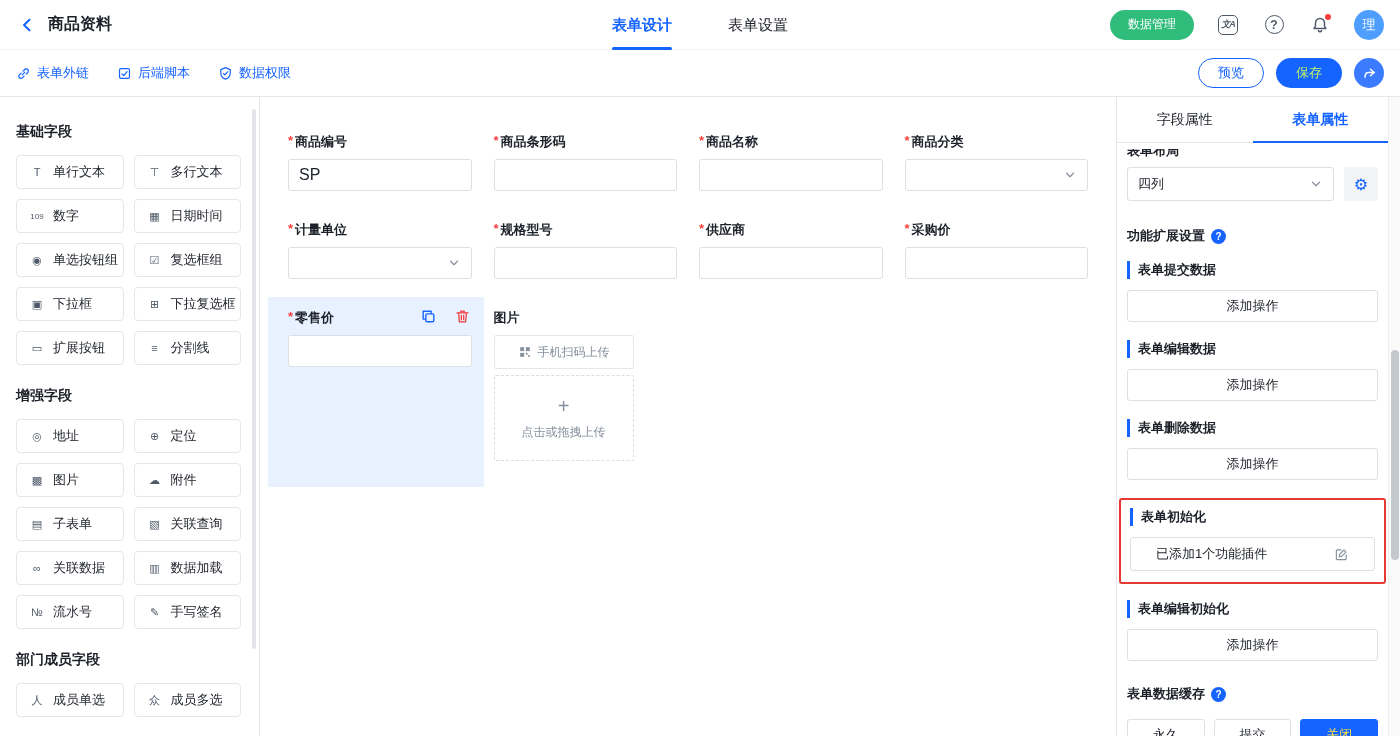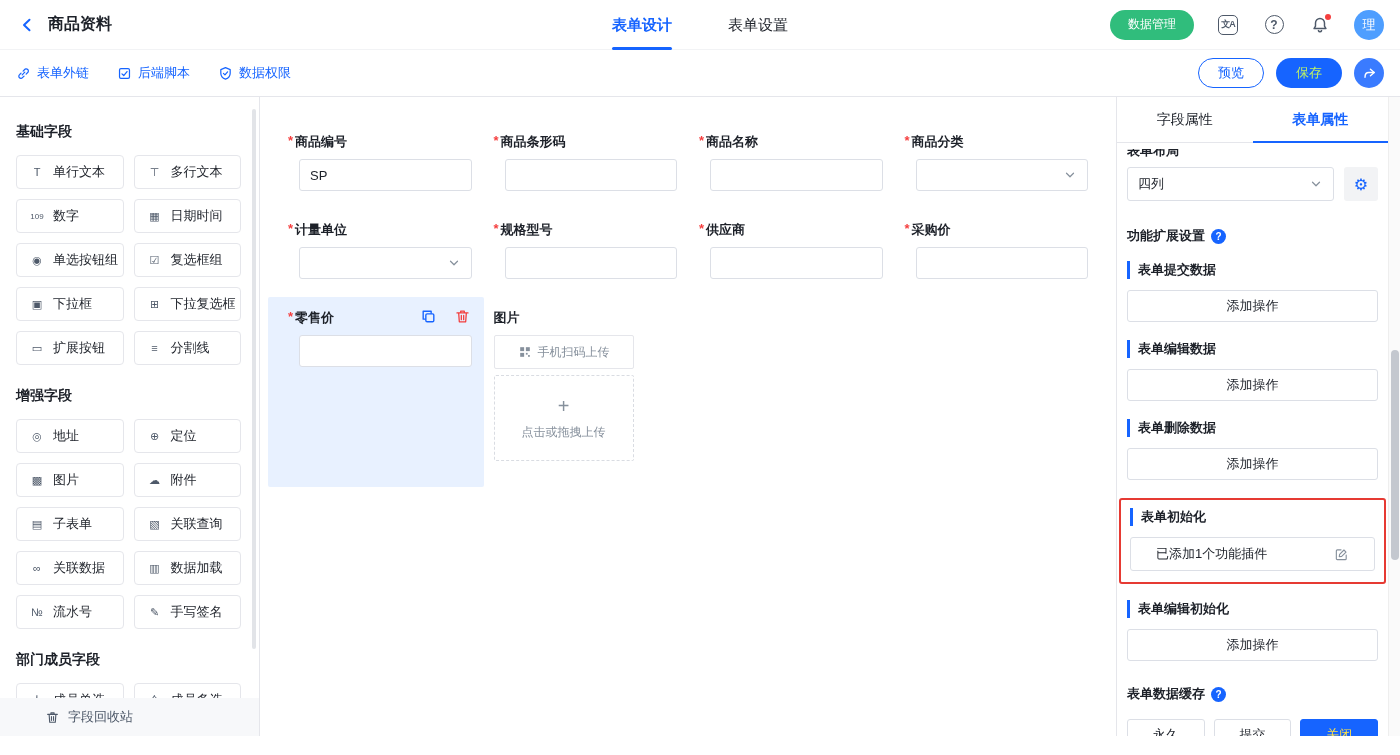--- a/index.html
+++ b/index.html
@@ -19,21 +19,21 @@
   .topbar-tabs { position:absolute; left:50%; top:0; transform:translateX(-50%); height:50px;
                  display:flex; gap:56px; align-items:stretch; }
   .top-tab { display:flex; align-items:center; font-size:15px; position:relative; cursor:pointer; }
   .top-tab.active { color:#1664ff; font-weight:600; }
   .top-tab.active::after { content:""; position:absolute; left:0; right:0; bottom:0; height:3px; background:#1664ff; border-radius:2px; }
   .topbar-right { margin-left:auto; display:flex; align-items:center; gap:22px; }
   .green-pill { height:30px; padding:0 18px; border:none; border-radius:15px; background:#30bd7c; color:#fff;
                 font-size:12px; cursor:pointer; font-family:inherit; }
   .hicon { width:24px; height:24px; display:flex; align-items:center; justify-content:center; color:#4e5969; cursor:pointer; position:relative; }
   .translate-box { width:20px; height:20px; border:1.4px solid #4e5969; border-radius:5px; font-size:9px;
-                   display:flex; align-items:center; justify-content:center; font-weight:700; letter-spacing:-1px; }
+                   display:flex; align-items:center; justify-content:center; font-weight:700; letter-spacing:-1px;font-style:italic; }
   .help-circle { width:19px; height:19px; border:1.4px solid #4e5969; border-radius:50%; font-size:12px; font-weight:700;
                  display:flex; align-items:center; justify-content:center; }
   .bell-dot { position:absolute; top:1px; right:1px; width:6px; height:6px; border-radius:50%; background:#f53f3f; }
   .avatar { width:30px; height:30px; border-radius:50%; background:#4e9eff; color:#fff; font-size:13px;
             display:flex; align-items:center; justify-content:center; cursor:pointer; }
 
   
   .toolbar { height:47px; flex:0 0 47px; display:flex; align-items:center; padding:0 16px;
              border-bottom:1px solid #e5e6eb; background:#fff; }
   .tool-links { display:flex; gap:28px; }
@@ -62,21 +62,21 @@
                  display:flex; align-items:center; gap:8px; padding-left:45px; cursor:pointer; color:#4e5969; }
   .side-scroll { position:absolute; right:3px; top:12px; width:4px; height:540px; border-radius:2px; background:#e2e4e8; }
 
   
   .canvas { flex:1; background:#fff; overflow:hidden; }
   .form-grid { display:grid; grid-template-columns:repeat(4,1fr); column-gap:22px; row-gap:30px; padding:36px 28px; }
   .fcell { position:relative; }
   .flabel-row { display:flex; gap:2px; margin-bottom:8px; font-weight:600; font-size:13px; }
   .req { color:#f53f3f; font-weight:600; }
   .finput { height:32px; border:1px solid #dcdfe6; border-radius:3px; background:#fff; display:flex;
-            align-items:center; padding:0 10px; font-size:13px; color:#1d2129; cursor:text;margin-left:11px; }
+            align-items:center; padding:0 10px; font-size:16px; color:#1d2129; cursor:text; }
   .finput .chev { margin-left:auto; }
   .fcell.selected { background:#e8f1ff; margin:-12px -12px -26px -20px; padding:12px 12px 26px 20px; border-radius:2px; }
   .cell-actions { position:absolute; top:8px; right:10px; display:flex; gap:12px; }
   .cell-action { width:22px; height:22px; display:flex; align-items:center; justify-content:center; cursor:pointer; }
 
   .upload-scan { width:140px; height:34px; border:1px solid #e5e6eb; border-radius:2px; display:flex;
                  align-items:center; justify-content:center; gap:6px; color:#86909c; font-size:12px; cursor:pointer; background:#fff; }
   .upload-drop { width:140px; height:86px; border:1px dashed #d9dce2; border-radius:2px; margin-top:6px;
                  display:flex; flex-direction:column; align-items:center; justify-content:center; gap:8px;
                  color:#86909c; cursor:pointer; background:#fff; }
@@ -299,26 +299,20 @@
             <span class="flabel">成员单选</span>
           </div>
         <div class="fitem">
             <span class="ficon">众</span>
             <span class="flabel">成员多选</span>
           </div>
       </div>
 
       <div class="side-scroll"></div>
 
-      <div class="recycle-bar">
-        <svg width="15" height="15" viewBox="0 0 16 16">
-          <path d="M2.8 4.6 H13.2 M6.3 4.6 V3 h3.4 v1.6 M4.4 4.6 l.6 8.4 h6 l.6-8.4 M6.9 7 v4 M9.1 7 v4" fill="none" stroke="#4e5969" stroke-width="1.2" stroke-linecap="round" stroke-linejoin="round"></path>
-        </svg>
-        <span>字段回收站</span>
-      </div>
     </aside>
 
     <main class="canvas">
       <div class="form-grid">
 
         <div class="fcell">
           <div class="flabel-row">
               <span class="req">*</span>
               <span>商品编号</span>
             </div>

